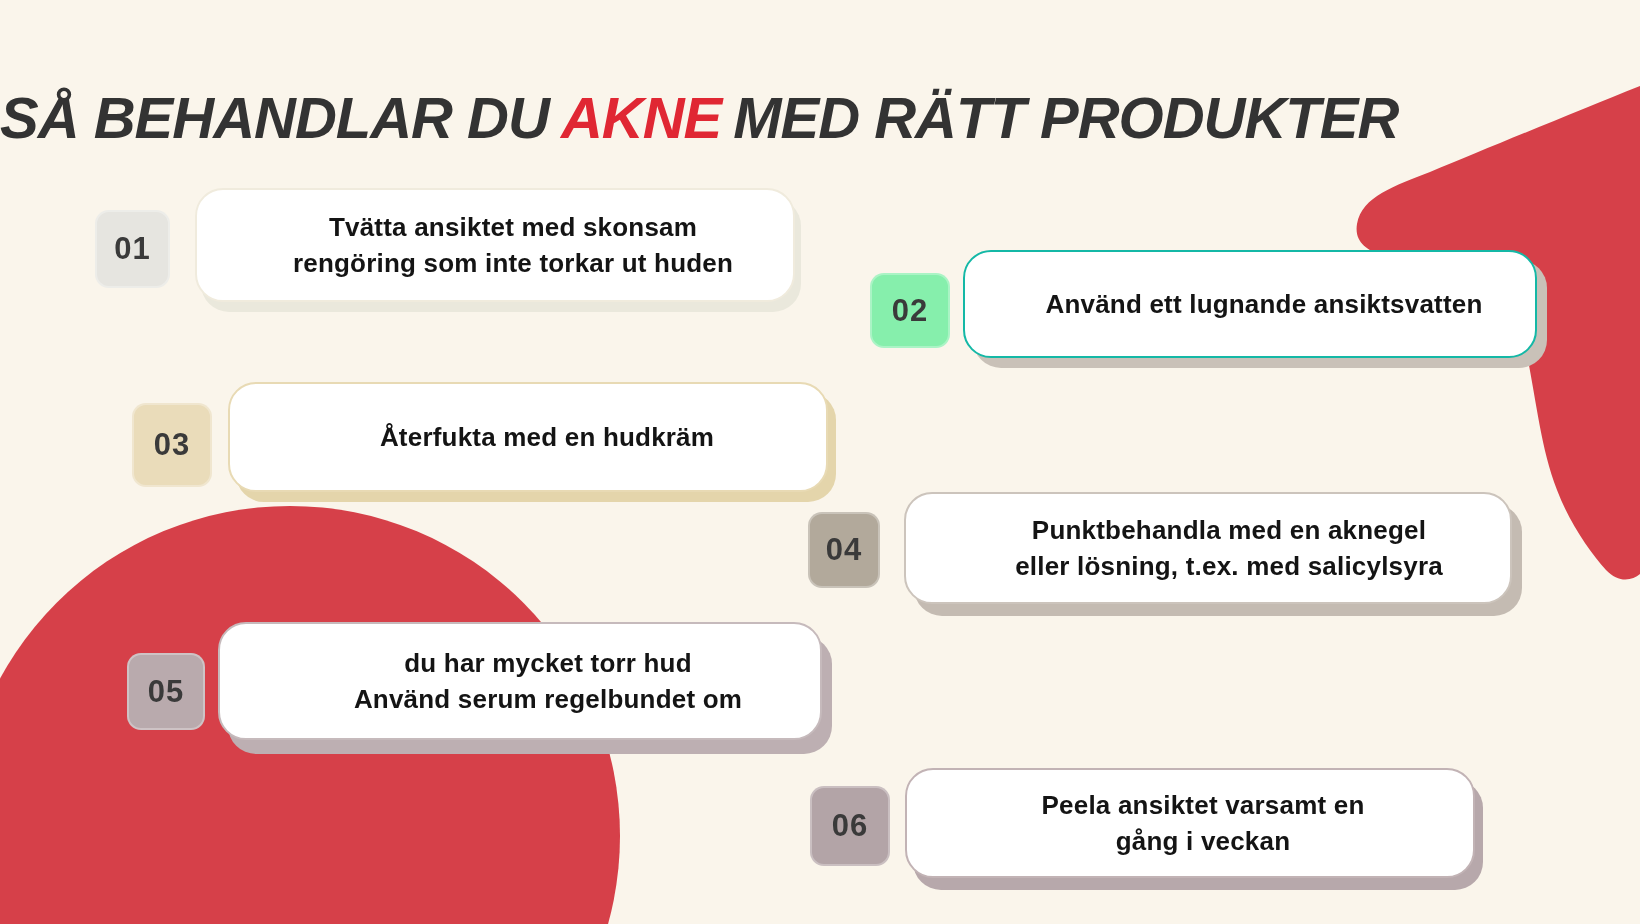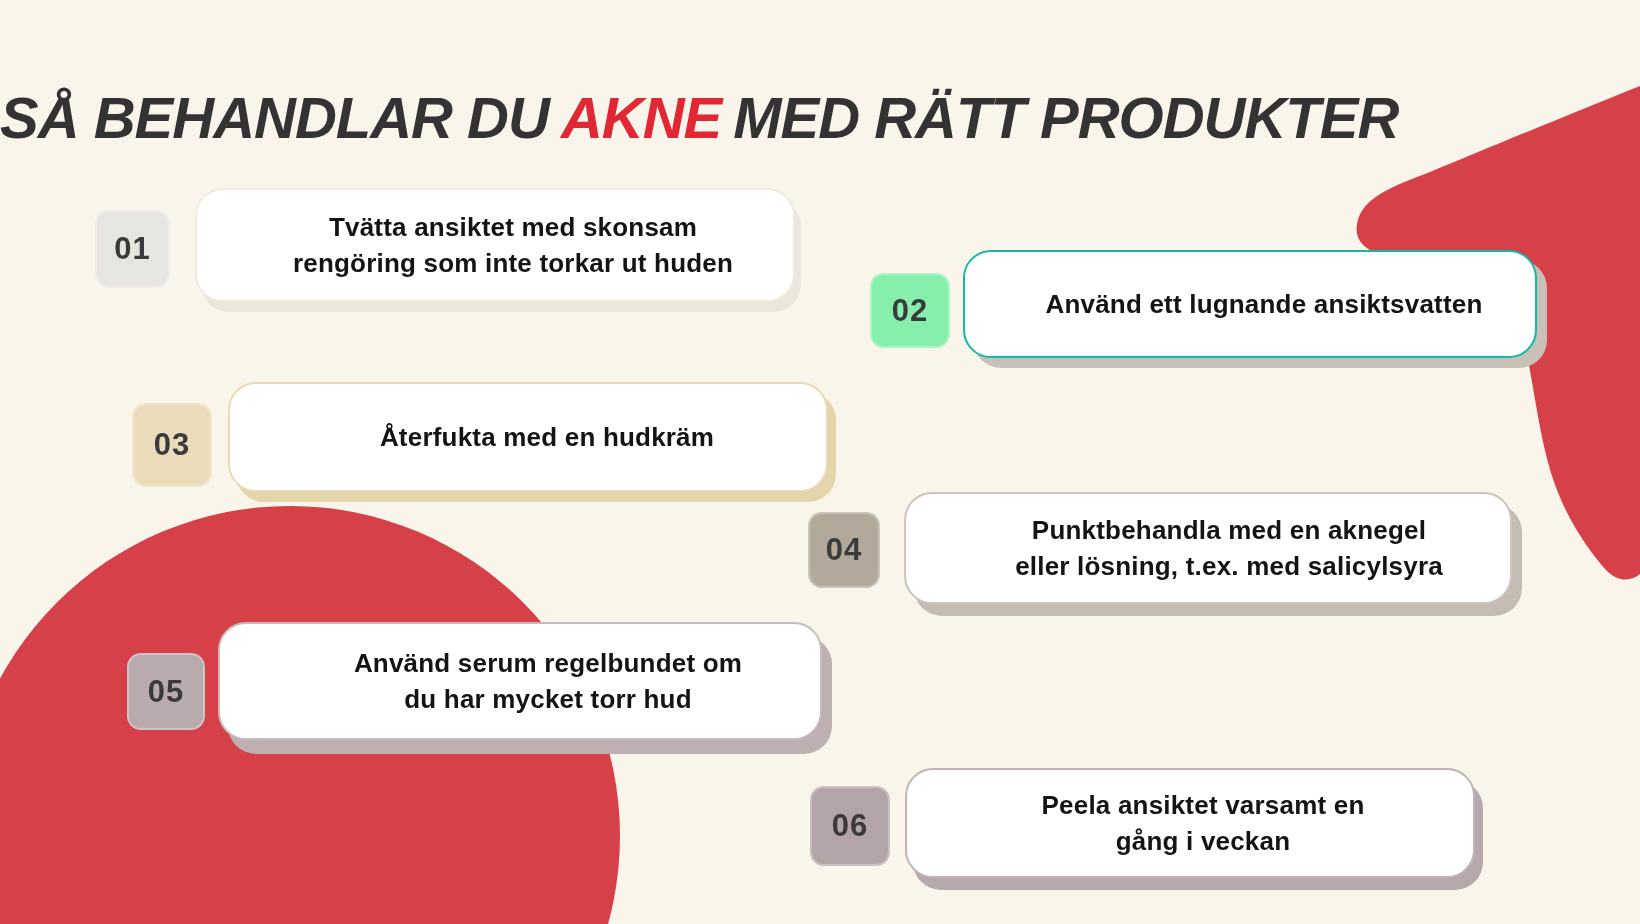--- a/index.html
+++ b/index.html
@@ -114,22 +114,22 @@
     <div class="ln">Punktbehandla med en aknegel</div>
     <div class="ln">eller lösning, t.ex. med salicylsyra</div>
   </div>
 </div>
 
 <div class="step s5">
   <div class="badge" style="background: rgb(185, 170, 173);">
     <span>05</span>
   </div>
   <div class="card">
+    <div class="ln">du har mycket torr hud</div>
     <div class="ln">Använd serum regelbundet om</div>
-    <div class="ln">du har mycket torr hud</div>
   </div>
 </div>
 
 <div class="step s6">
   <div class="badge" style="background: rgb(179, 164, 167);">
     <span>06</span>
   </div>
   <div class="card">
     <div class="ln">Peela ansiktet varsamt en</div>
     <div class="ln">gång i veckan</div>

